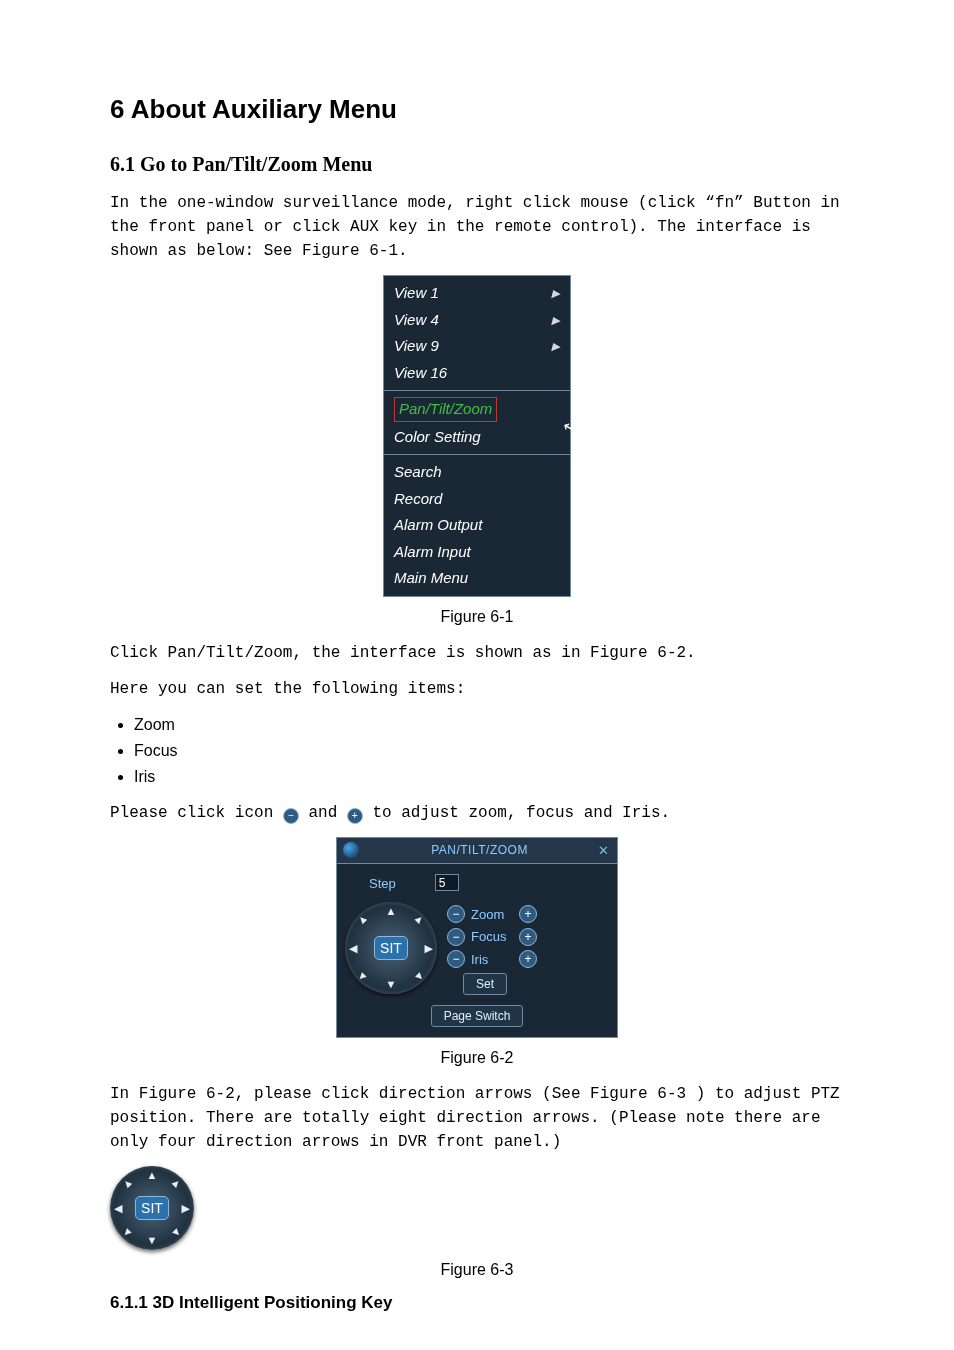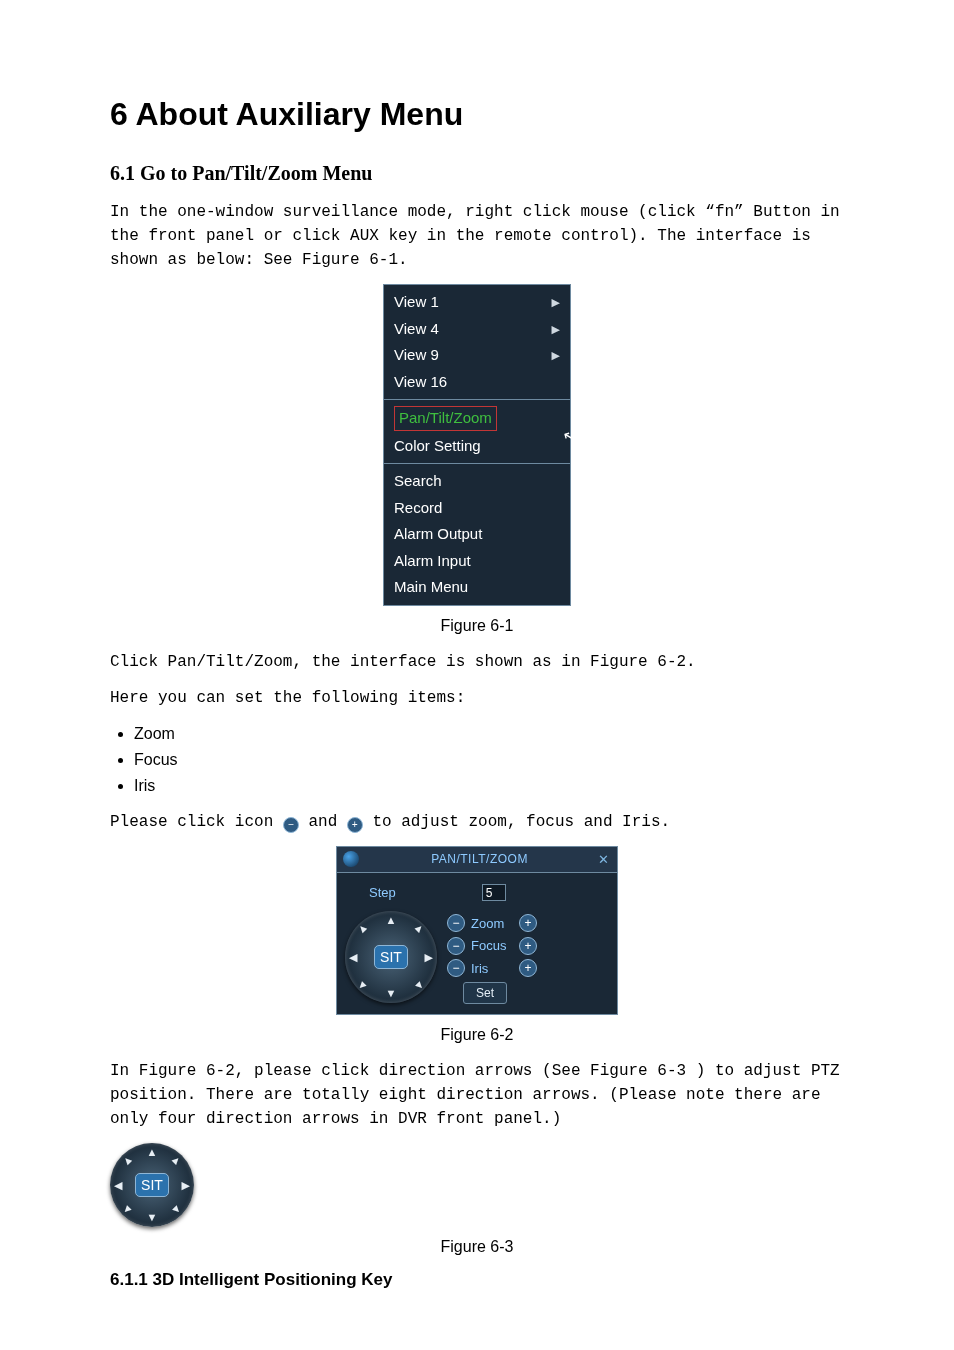--- a/index.html
+++ b/index.html
@@ -8,21 +8,21 @@
     background: #ffffff;
     width: 954px;
     padding: 90px 110px 60px 110px;
     box-sizing: border-box;
     font-size: 16px;
     color: #000;
     line-height: 1.5;
   }
   h1.chapter {
     font-weight: bold;
-    font-size: 32px;
+    font-size: 26px;
     margin: 0 0 20px 0;
   }
   h2.section {
     font-weight: bold;
     font-size: 20px;
     margin: 12px 0 10px 0;
     font-family: Liberation Serif, serif;
   }
   h3.subsection {
     font-weight: bold;
@@ -47,20 +47,21 @@
     position: relative;
   }
   .ctx-group { padding: 4px 0; }
   .ctx-sep { border-top: 1px solid #6e8aa0; }
   .ctx-item {
     padding: 2px 10px;
     display: flex;
     justify-content: space-between;
     align-items: center;
     cursor: default;
+    font-style: italic;
   }
   .ctx-item.selected {
     color: #3fbf3f;
   }
   .ctx-item.selected .ctx-label {
     border: 1px solid #c23636;
     padding: 0 4px;
   }
   .ctx-arrow {
     font-size: 11px;
@@ -119,23 +120,23 @@
     display: inline-block;
     margin-right: 4px;
   }
   .close-icon {
     color: #7fb7e2;
     font-size: 13px;
     padding: 0 2px;
   }
   .ptz-body { padding: 6px 8px 10px 8px; }
   .step-row {
-    display: flex; align-items: center;
+    display: flex; 
     padding: 4px 0 8px 24px;
-    gap: 86px;
+    gap: 39px;
     color: #8ecaff;
   }
   .step-input {
     width: 24px; height: 17px;
     background: #0f1a25;
     border: 1px solid #6e8aa0;
     color: #fff;
     font-size: 12px;
     text-align: left;
     padding: 0 3px;
@@ -327,20 +328,23 @@
           <div class="adj-row">
             <span class="pm">−</span>
             <span class="adj-label">Iris</span>
             <span class="pm">+</span>
           </div>
           <div class="set-wrap">
             <span class="set-btn">Set</span>
           </div>
         </div>
       </div>
+      <div class="pageswitch-wrap">
+        <span class="pageswitch-btn">Page Switch</span>
+      </div>
     </div>
   </div>
 </div>
 <div class="fig-caption">Figure 6-2</div>
 
 <p>In Figure 6-2, please click direction arrows (See Figure 6-3 ) to adjust PTZ position. There are totally eight direction arrows. (Please note there are only four direction arrows in DVR front panel.)</p>
 
 <div class="figure-block">
   <div class="dpad small">
     <span class="arr up">▲</span>

